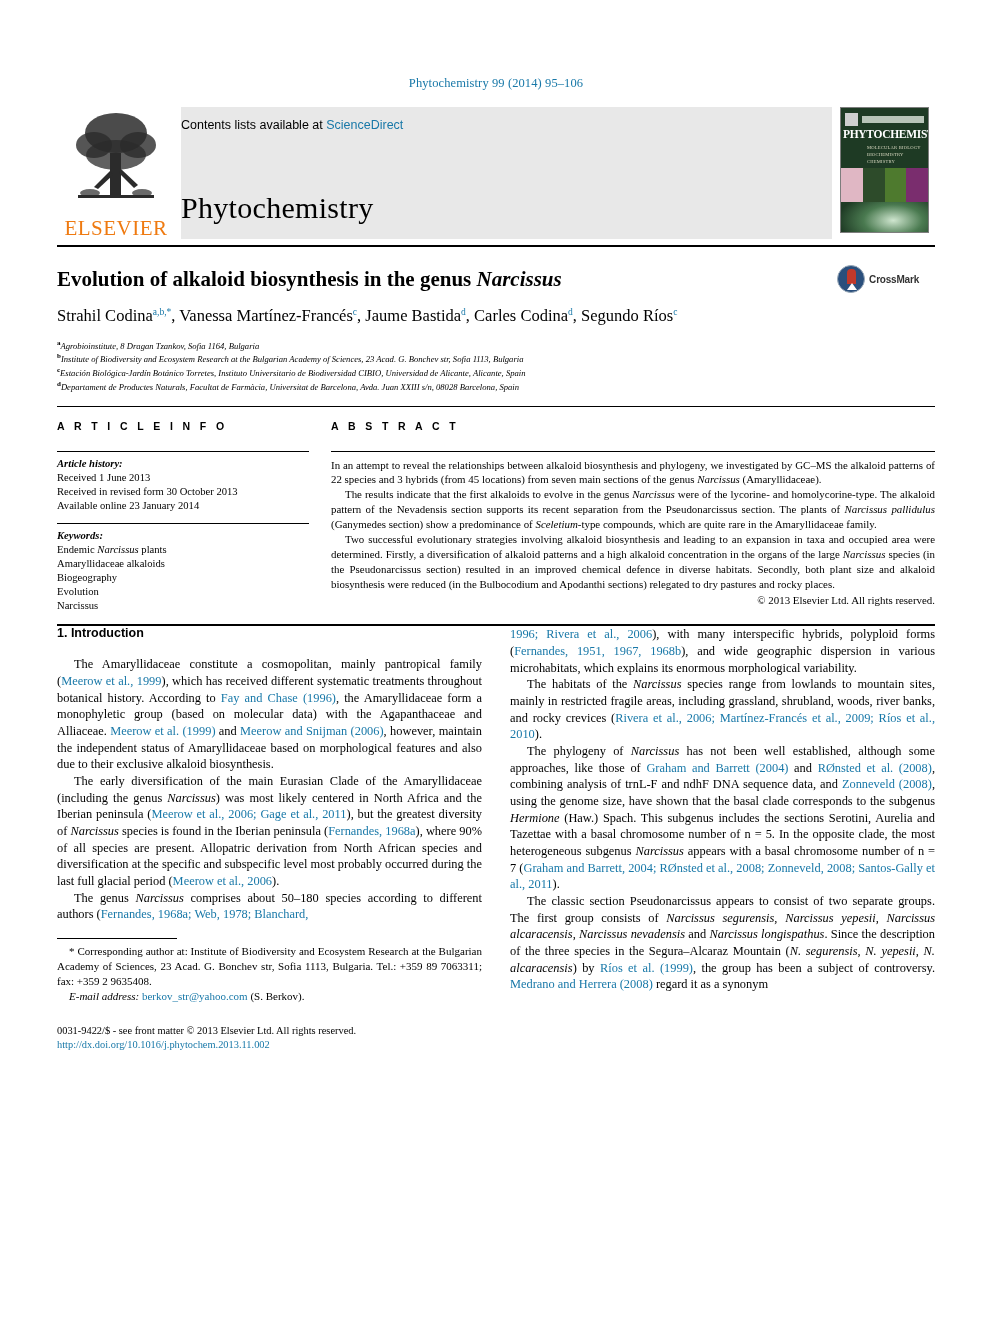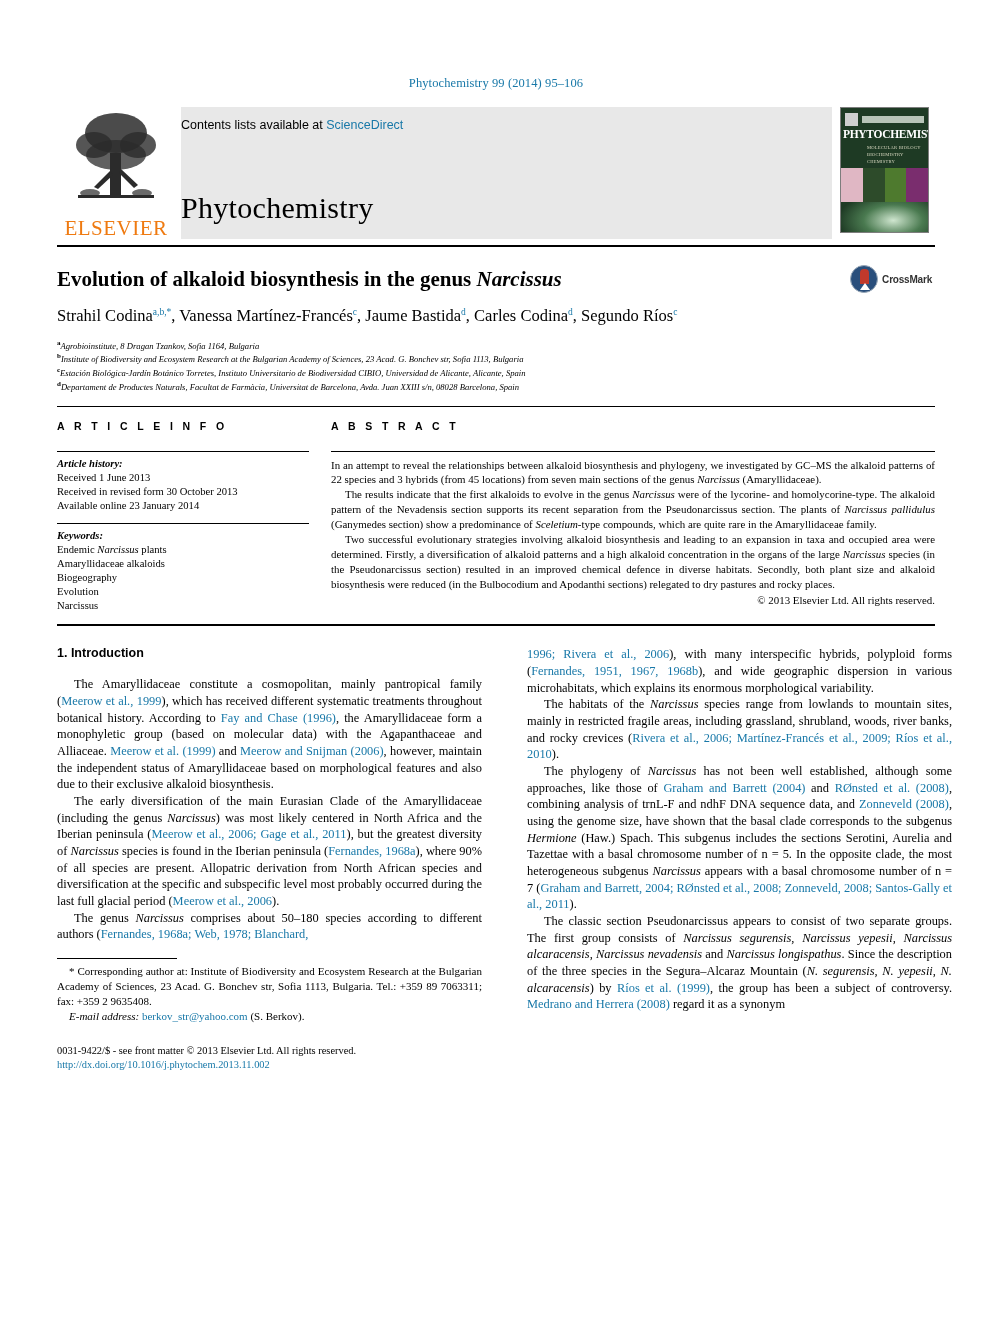--- a/index.html
+++ b/index.html
@@ -182,21 +182,21 @@
     line-height: 1.38;
   }
   .affil sup {
     font-style: normal;
     font-size: 7px;
     vertical-align: super;
     font-weight: bold;
   }
   .crossmark {
     position: absolute;
-    right: 3px;
+    right: 16px;
     top: 18px;
     display: flex;
     align-items: center;
   }
   .cm-badge {
     width: 28px; height: 28px;
     border-radius: 50%;
     background: #2a4f7c;
     position: relative;
     border: 1px solid #9aa9b8;
@@ -256,22 +256,21 @@
   }
   .abs-body p { margin: 0; text-indent: 14px; }
   .abs-body p.first { text-indent: 0; }
   .abs-body em { font-style: italic; }
   .abs-copy { text-align: right; margin-top: 1px; font-size: 10.9px; }
   .rule-after-abs { border-top: 2px solid #000; margin-top: 11px; }
 
   
   .body-cols {
     display: flex;
-    margin-top: 20px;
-    column-gap: 45px;
+    column-gap: 28px;
   }
   .bcol { width: 425px; flex: 0 0 425px; position: relative; }
   h2.sec-title {
     font-family: "Liberation Sans", sans-serif;
     font-size: 12.5px;
     font-weight: bold;
     margin: 0 0 16px 0;
   }
   .bcol p {
     margin: 0;

